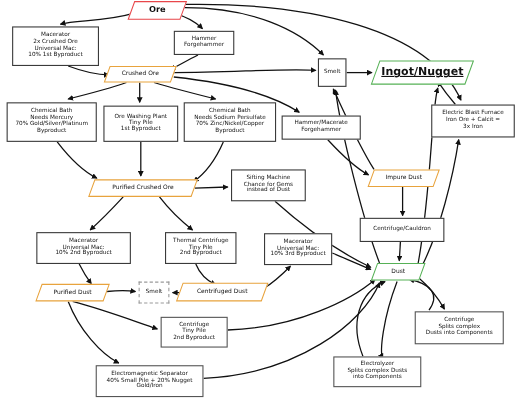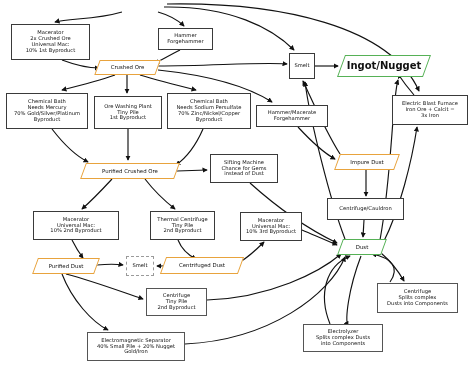--- a/index.html
+++ b/index.html
@@ -69,21 +69,21 @@
     height: 100%;
     transform: skewX(-20deg);
     box-sizing: border-box;
     border: 1.4px solid #e8a33d;
     background: #ffffff;
     z-index: -1;
   }
   .item.green .shape { border-color: #56b156; }
   .item.red .shape { border-color: #e8464a; border-width: 1.6px; }
   .item .lbl { position: relative; z-index: 2; }
-  .item.big { font-size: 10px; font-weight: bold; }
+  .item.big { font-size: 10px; font-weight: bold; text-decoration: underline; }
   .item.ore { font-size: 7.5px; font-weight: bold; }
 </style>
 </head>
 <body>
 
 <div id="canvas">
 
   <svg class="edges" viewBox="0 0 474 366" xmlns="http://www.w3.org/2000/svg">
     <defs>
       <marker id="ah" viewBox="0 0 10 10" refX="8.5" refY="5" markerWidth="4.6" markerHeight="4.6" orient="auto-start-reverse">
@@ -150,20 +150,24 @@
       <path d="M 381,253 C 394,264 400,274 404,281"></path>
       <path d="M 361,256 C 348,290 345,320 348,326"></path>
     </g>
     <g fill="none" stroke="#111111" stroke-width="1.15" marker-end="url(#ah)">
 
       <path d="M 390,282 C 400,268 392,258 372,254"></path>
       <path d="M 330,324 C 318,294 326,266 350,256"></path>
     </g>
   </svg>
 
+  <div class="node item red ore" style="left:119px; top:1px; width:48px; height:17px;">
+    <span class="shape"></span>
+    <span class="lbl">Ore</span>
+  </div>
 
   <div class="node proc" style="left:11px; top:24px; width:79px; height:36px;">
     <span class="lbl">Macerator
 2x Crushed Ore
 Universal Mac:
 10% 1st Byproduct</span>
   </div>
 
   <div class="node proc" style="left:158px; top:28px; width:55px; height:22px;">
     <span class="lbl">Hammer

